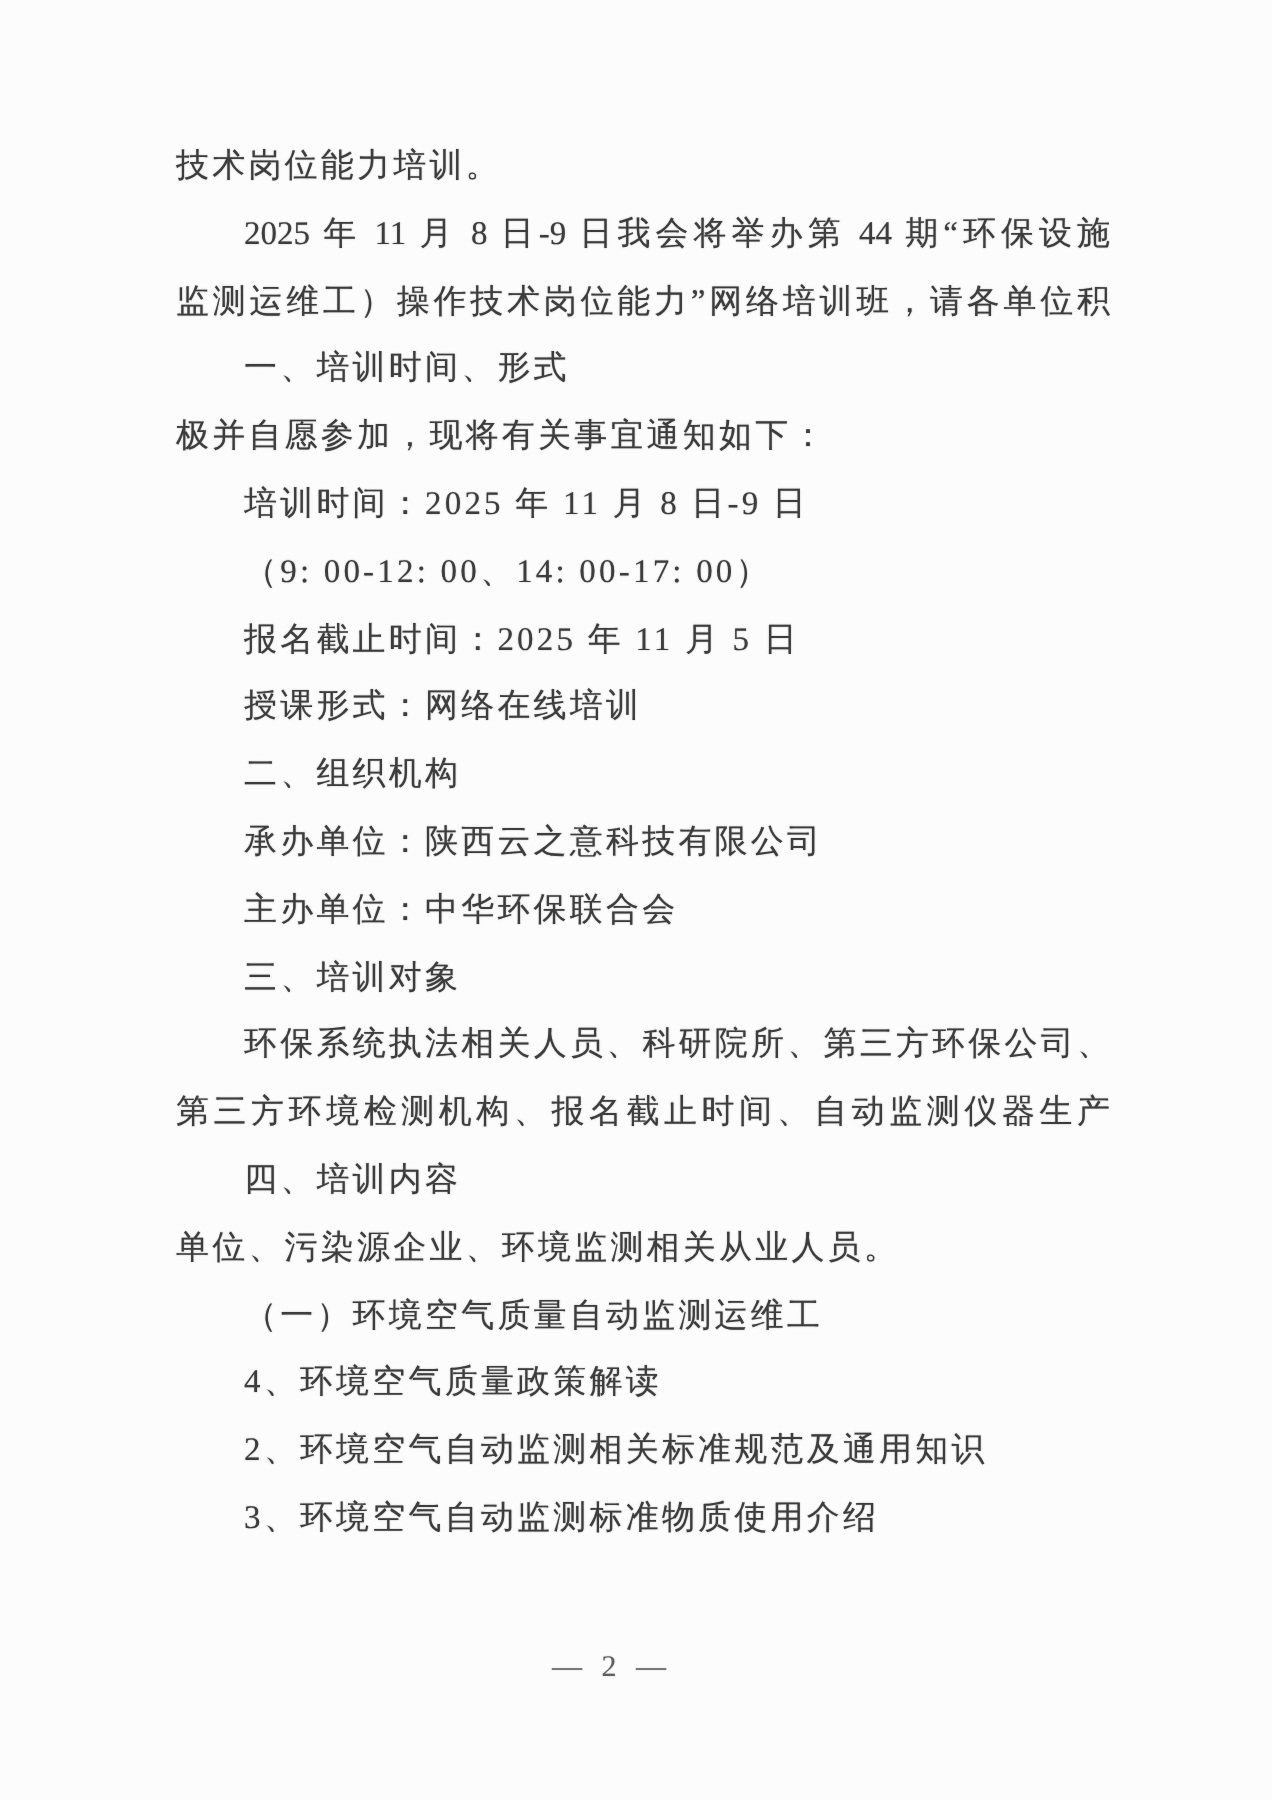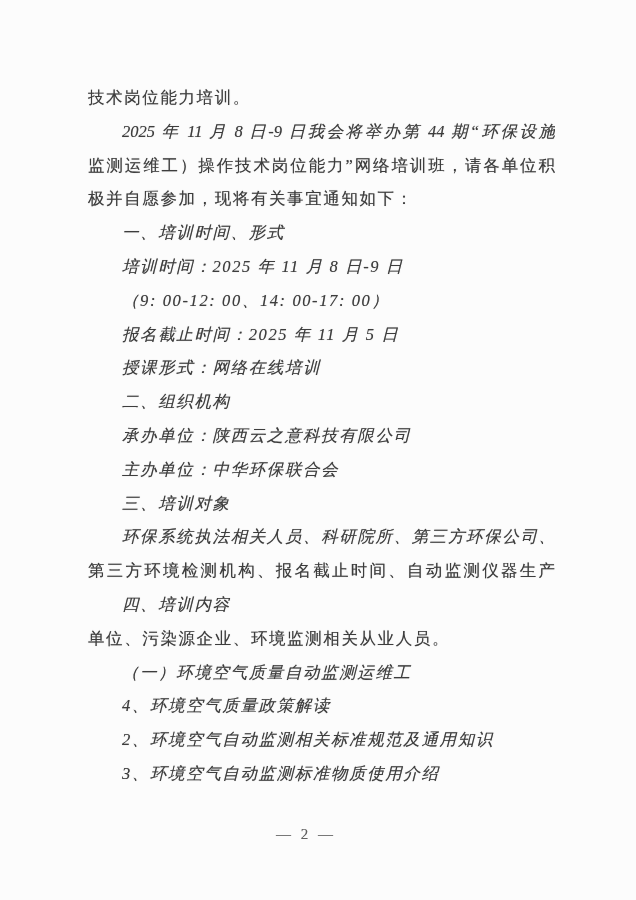--- a/index.html
+++ b/index.html
@@ -14,33 +14,31 @@
     background: #fcfcfc;
     font-family: "Liberation Serif", "DejaVu Serif", serif;
     color: #3d3d3d;
     overflow: hidden;
   }
   .content {
     position: absolute;
     left: 88px;
     top: 66px;
     width: 467px;
-    margin-top: 15px;
   }
   .line {
     font-size: 16.5px;
     line-height: 33.8px;
     height: 33.8px;
     letter-spacing: 1.6px;
     white-space: nowrap;
     text-shadow: 0 0 0.7px rgba(60,60,60,0.55);
   }
   .indent {
     padding-left: 34px;
-    font-style: italic;
   }
   .justify {
     white-space: normal;
     letter-spacing: normal;
     text-align: justify;
     text-align-last: justify;
     text-justify: inter-ideograph;
     overflow: hidden;
   }
   .page-number {
@@ -56,22 +54,22 @@
   }
 </style>
 </head>
 <body>
 
 <div class="page">
   <div class="content">
     <div class="line">技术岗位能力培训。</div>
     <div class="line indent justify">2025 年 11 月 8 日-9 日我会将举办第 44 期“环保设施</div>
     <div class="line justify">监测运维工）操作技术岗位能力”网络培训班，请各单位积</div>
+    <div class="line indent">一、培训时间、形式</div>
     <div class="line">极并自愿参加，现将有关事宜通知如下：</div>
-    <div class="line indent">一、培训时间、形式</div>
     <div class="line indent">培训时间：2025 年 11 月 8 日-9 日</div>
     <div class="line indent">（9: 00-12: 00、14: 00-17: 00）</div>
     <div class="line indent">报名截止时间：2025 年 11 月 5 日</div>
     <div class="line indent">授课形式：网络在线培训</div>
     <div class="line indent">二、组织机构</div>
     <div class="line indent">承办单位：陕西云之意科技有限公司</div>
     <div class="line indent">主办单位：中华环保联合会</div>
     <div class="line indent">三、培训对象</div>
     <div class="line indent justify">环保系统执法相关人员、科研院所、第三方环保公司、</div>
     <div class="line justify">第三方环境检测机构、报名截止时间、自动监测仪器生产</div>

